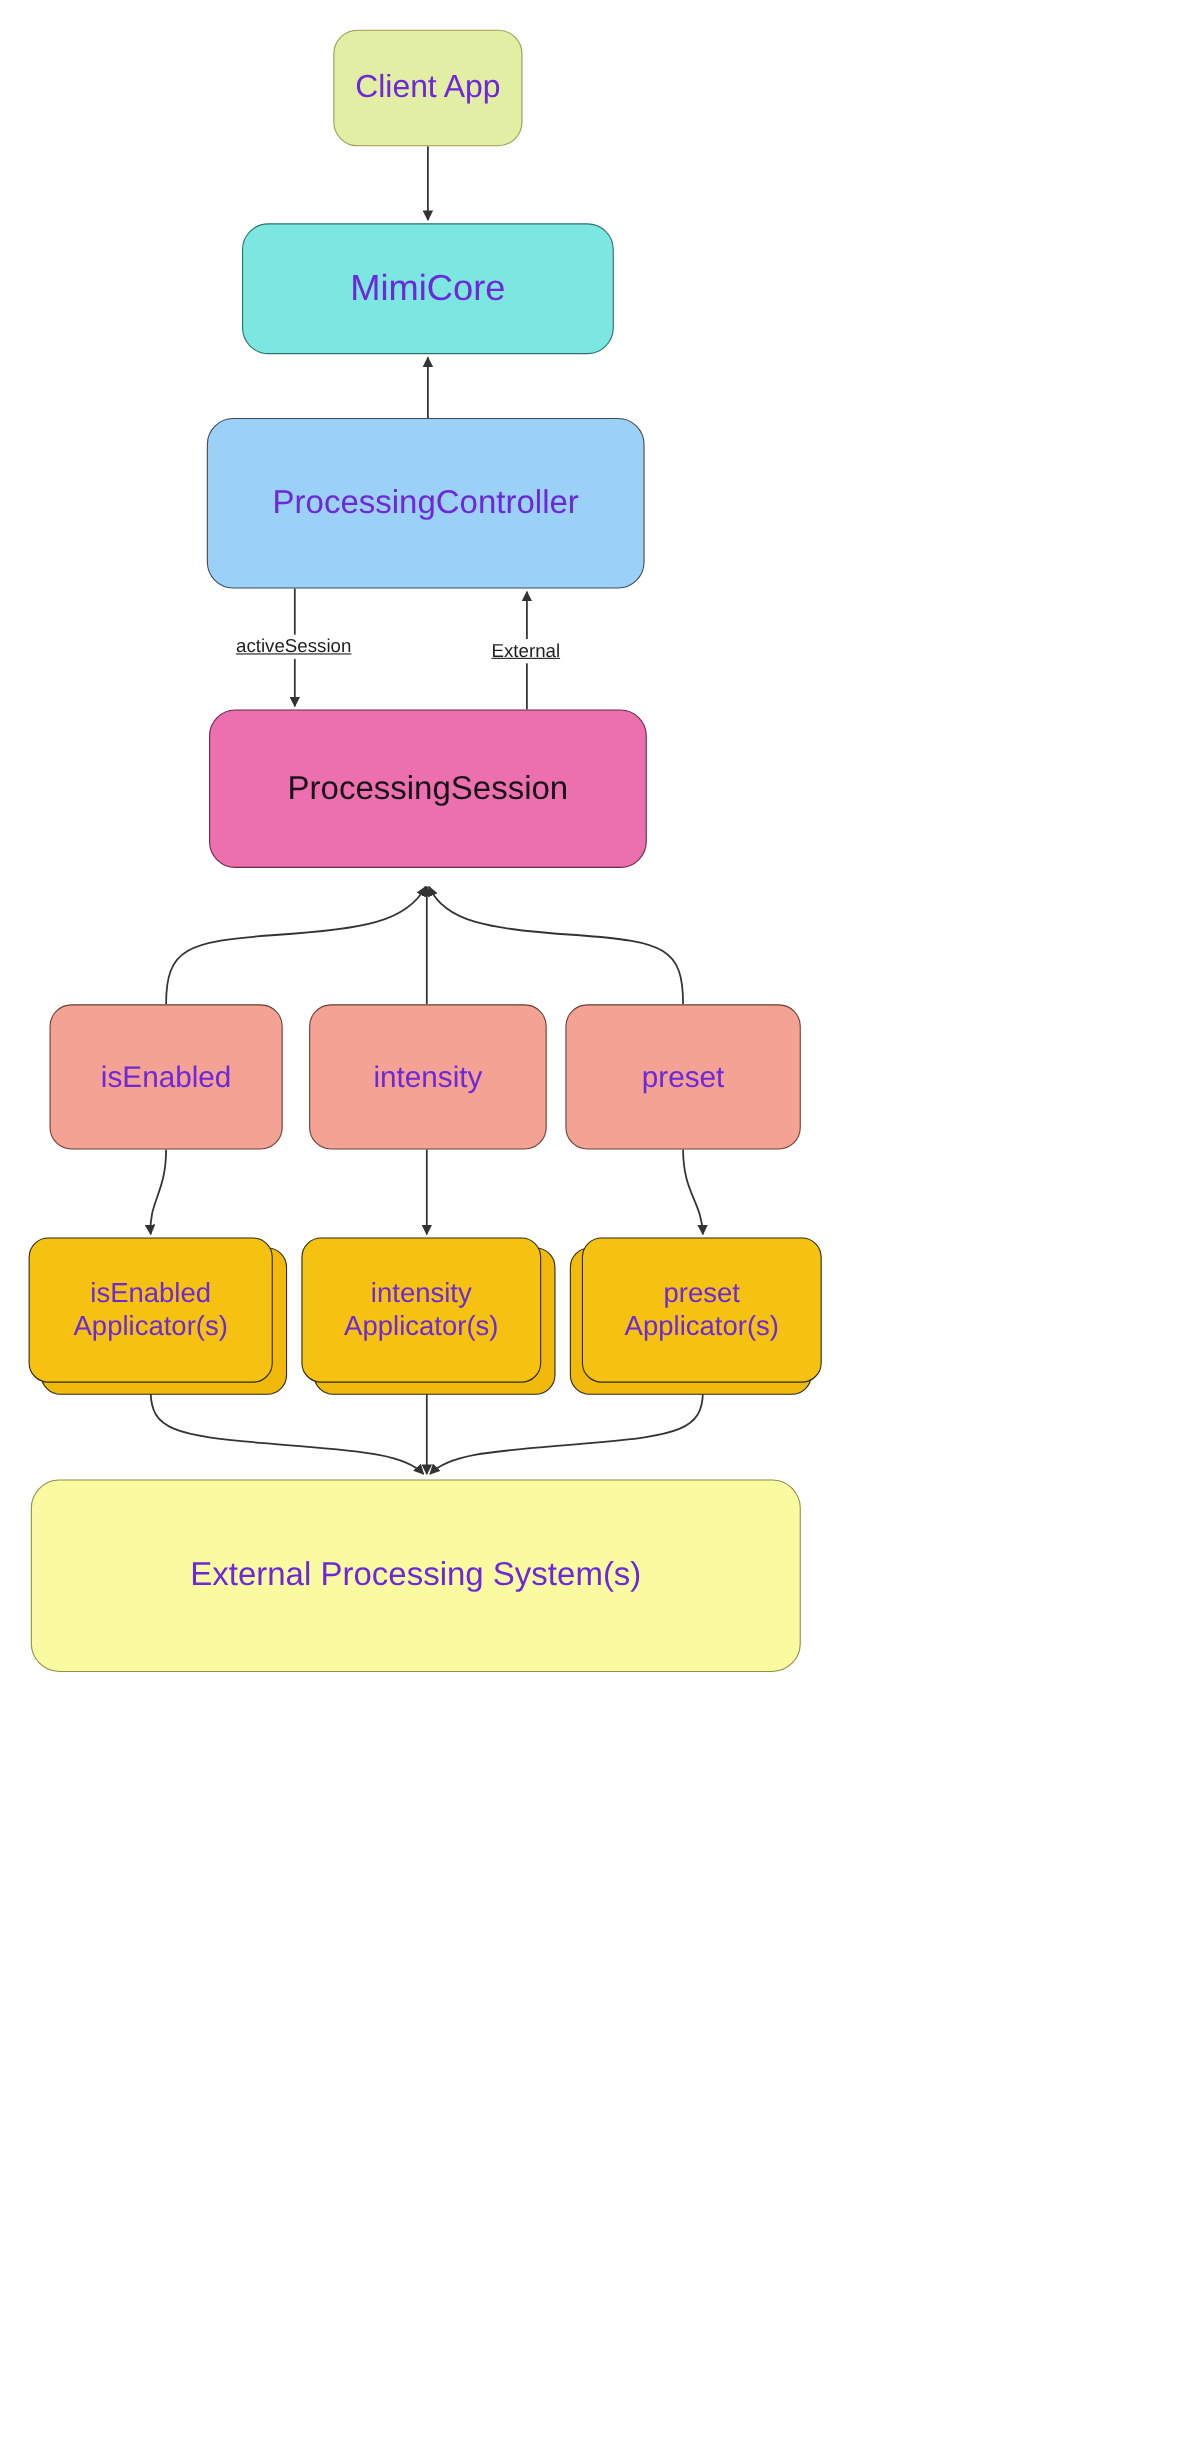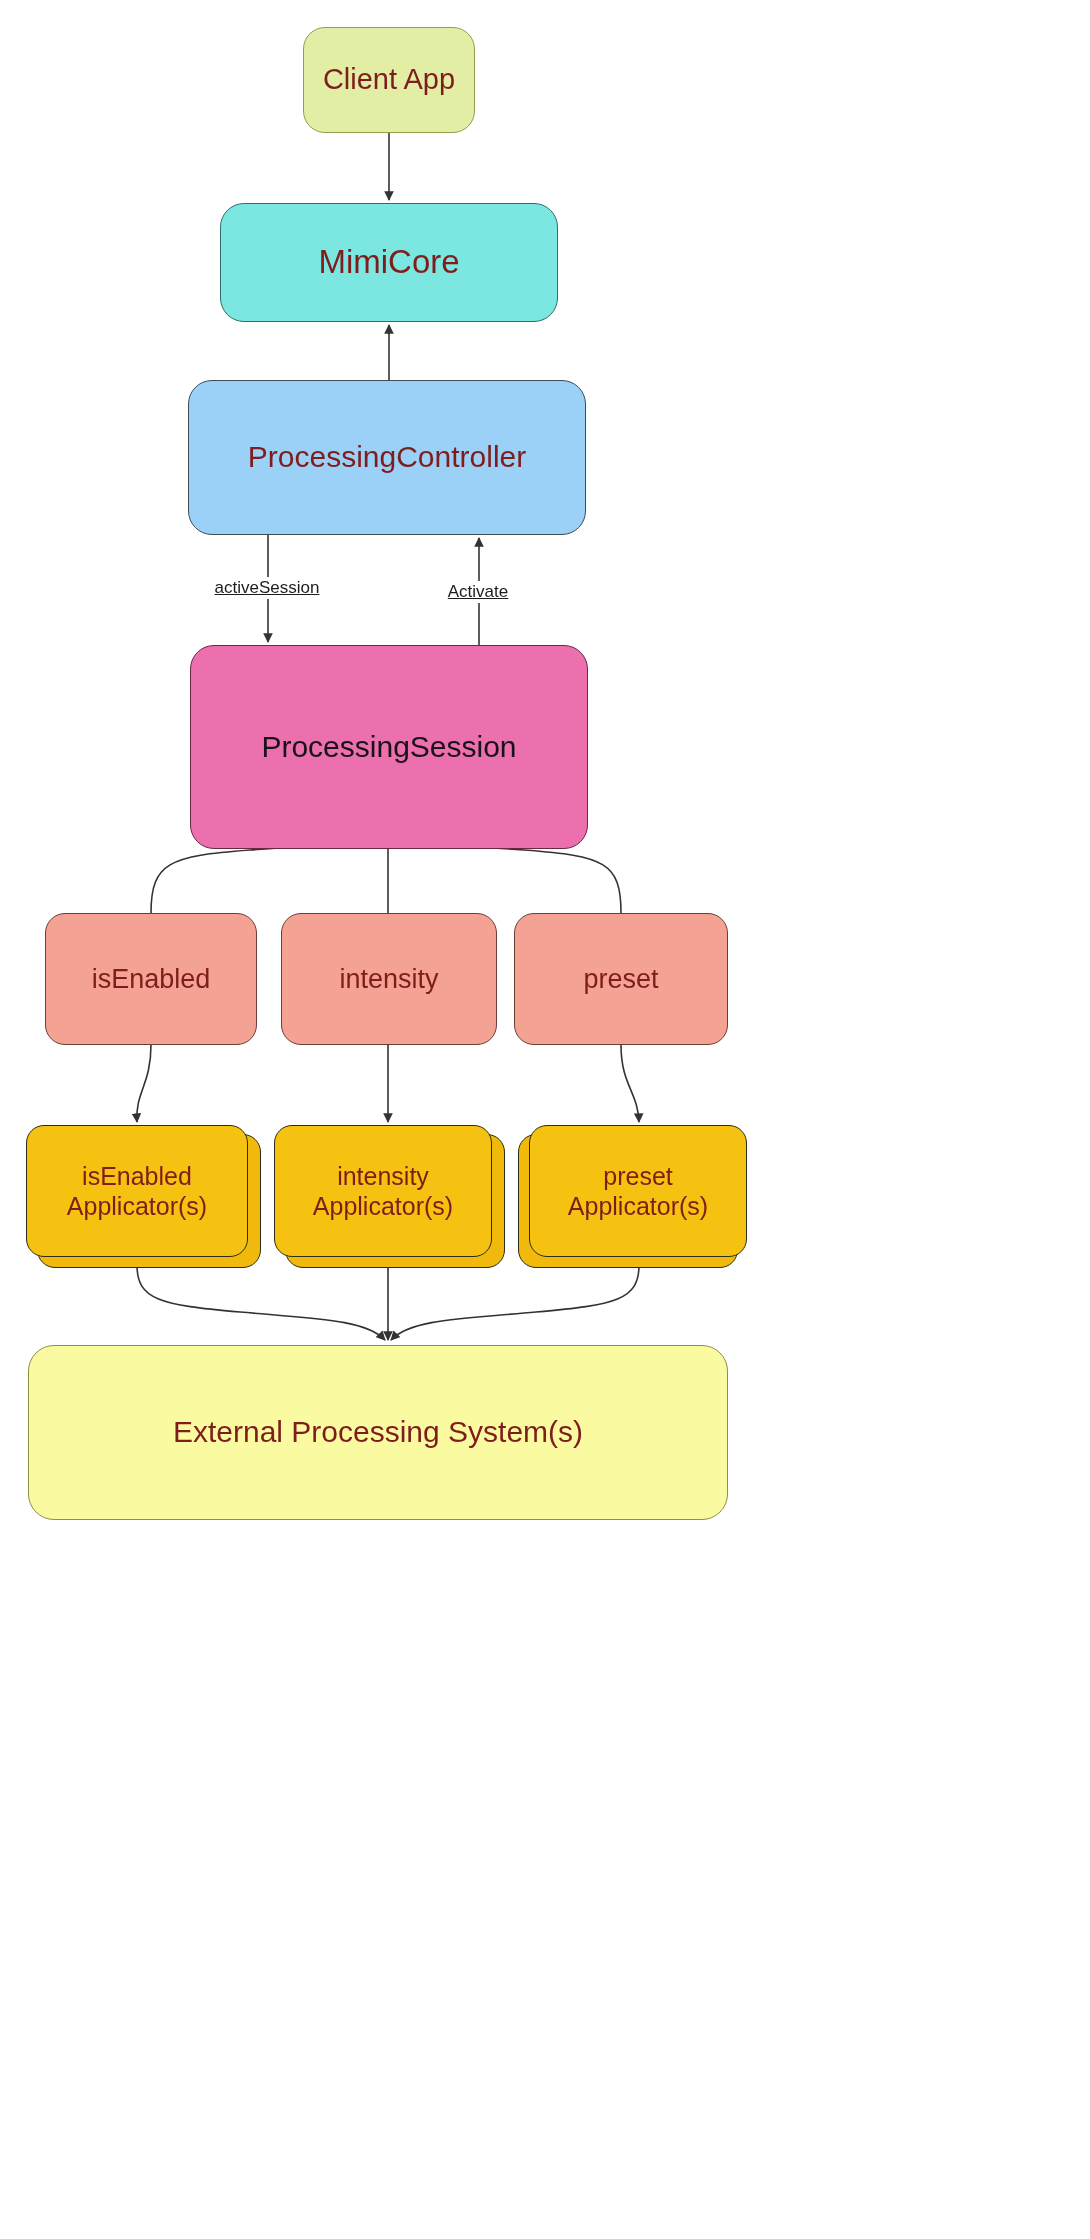--- a/index.html
+++ b/index.html
@@ -31,21 +31,21 @@
   .node {
     position: absolute;
     box-sizing: border-box;
     display: flex;
     align-items: center;
     justify-content: center;
     text-align: center;
     border-radius: 20px;
     z-index: 3;
     line-height: 1.22;
-    color: #7f1d1d;
+    color: #6d28d9;
     padding: 4px 10px;
   }
   .node-label {
     display: block;
     white-space: pre-line;
   }
 
   
   .n-client {
     background: #e2eea4;
@@ -160,23 +160,23 @@
   <div class="node n-core" style="left:220px; top:203px; width:338px; height:119px;">
     <span class="node-label">MimiCore</span>
   </div>
 
   <div class="node n-controller" style="left:188px; top:380px; width:398px; height:155px;">
     <span class="node-label">ProcessingController</span>
   </div>
 
   <div class="edge-label" style="left:267px; top:588px;">activeSession</div>
 
-  <div class="edge-label" style="left:478px; top:592px;">Activate</div>
-
-  <div class="node n-session" style="left:190px; top:645px; width:398px; height:204px;">
+  <div class="edge-label" style="left:478px; top:592px;">External</div>
+
+  <div class="node n-session" style="left:190px; top:645px; width:398px; height:144px;">
     <span class="node-label">ProcessingSession</span>
   </div>
 
   <div class="node n-prop" style="left:45px; top:913px; width:212px; height:132px;">
     <span class="node-label">isEnabled</span>
   </div>
 
   <div class="node n-prop" style="left:281px; top:913px; width:216px; height:132px;">
     <span class="node-label">intensity</span>
   </div>

